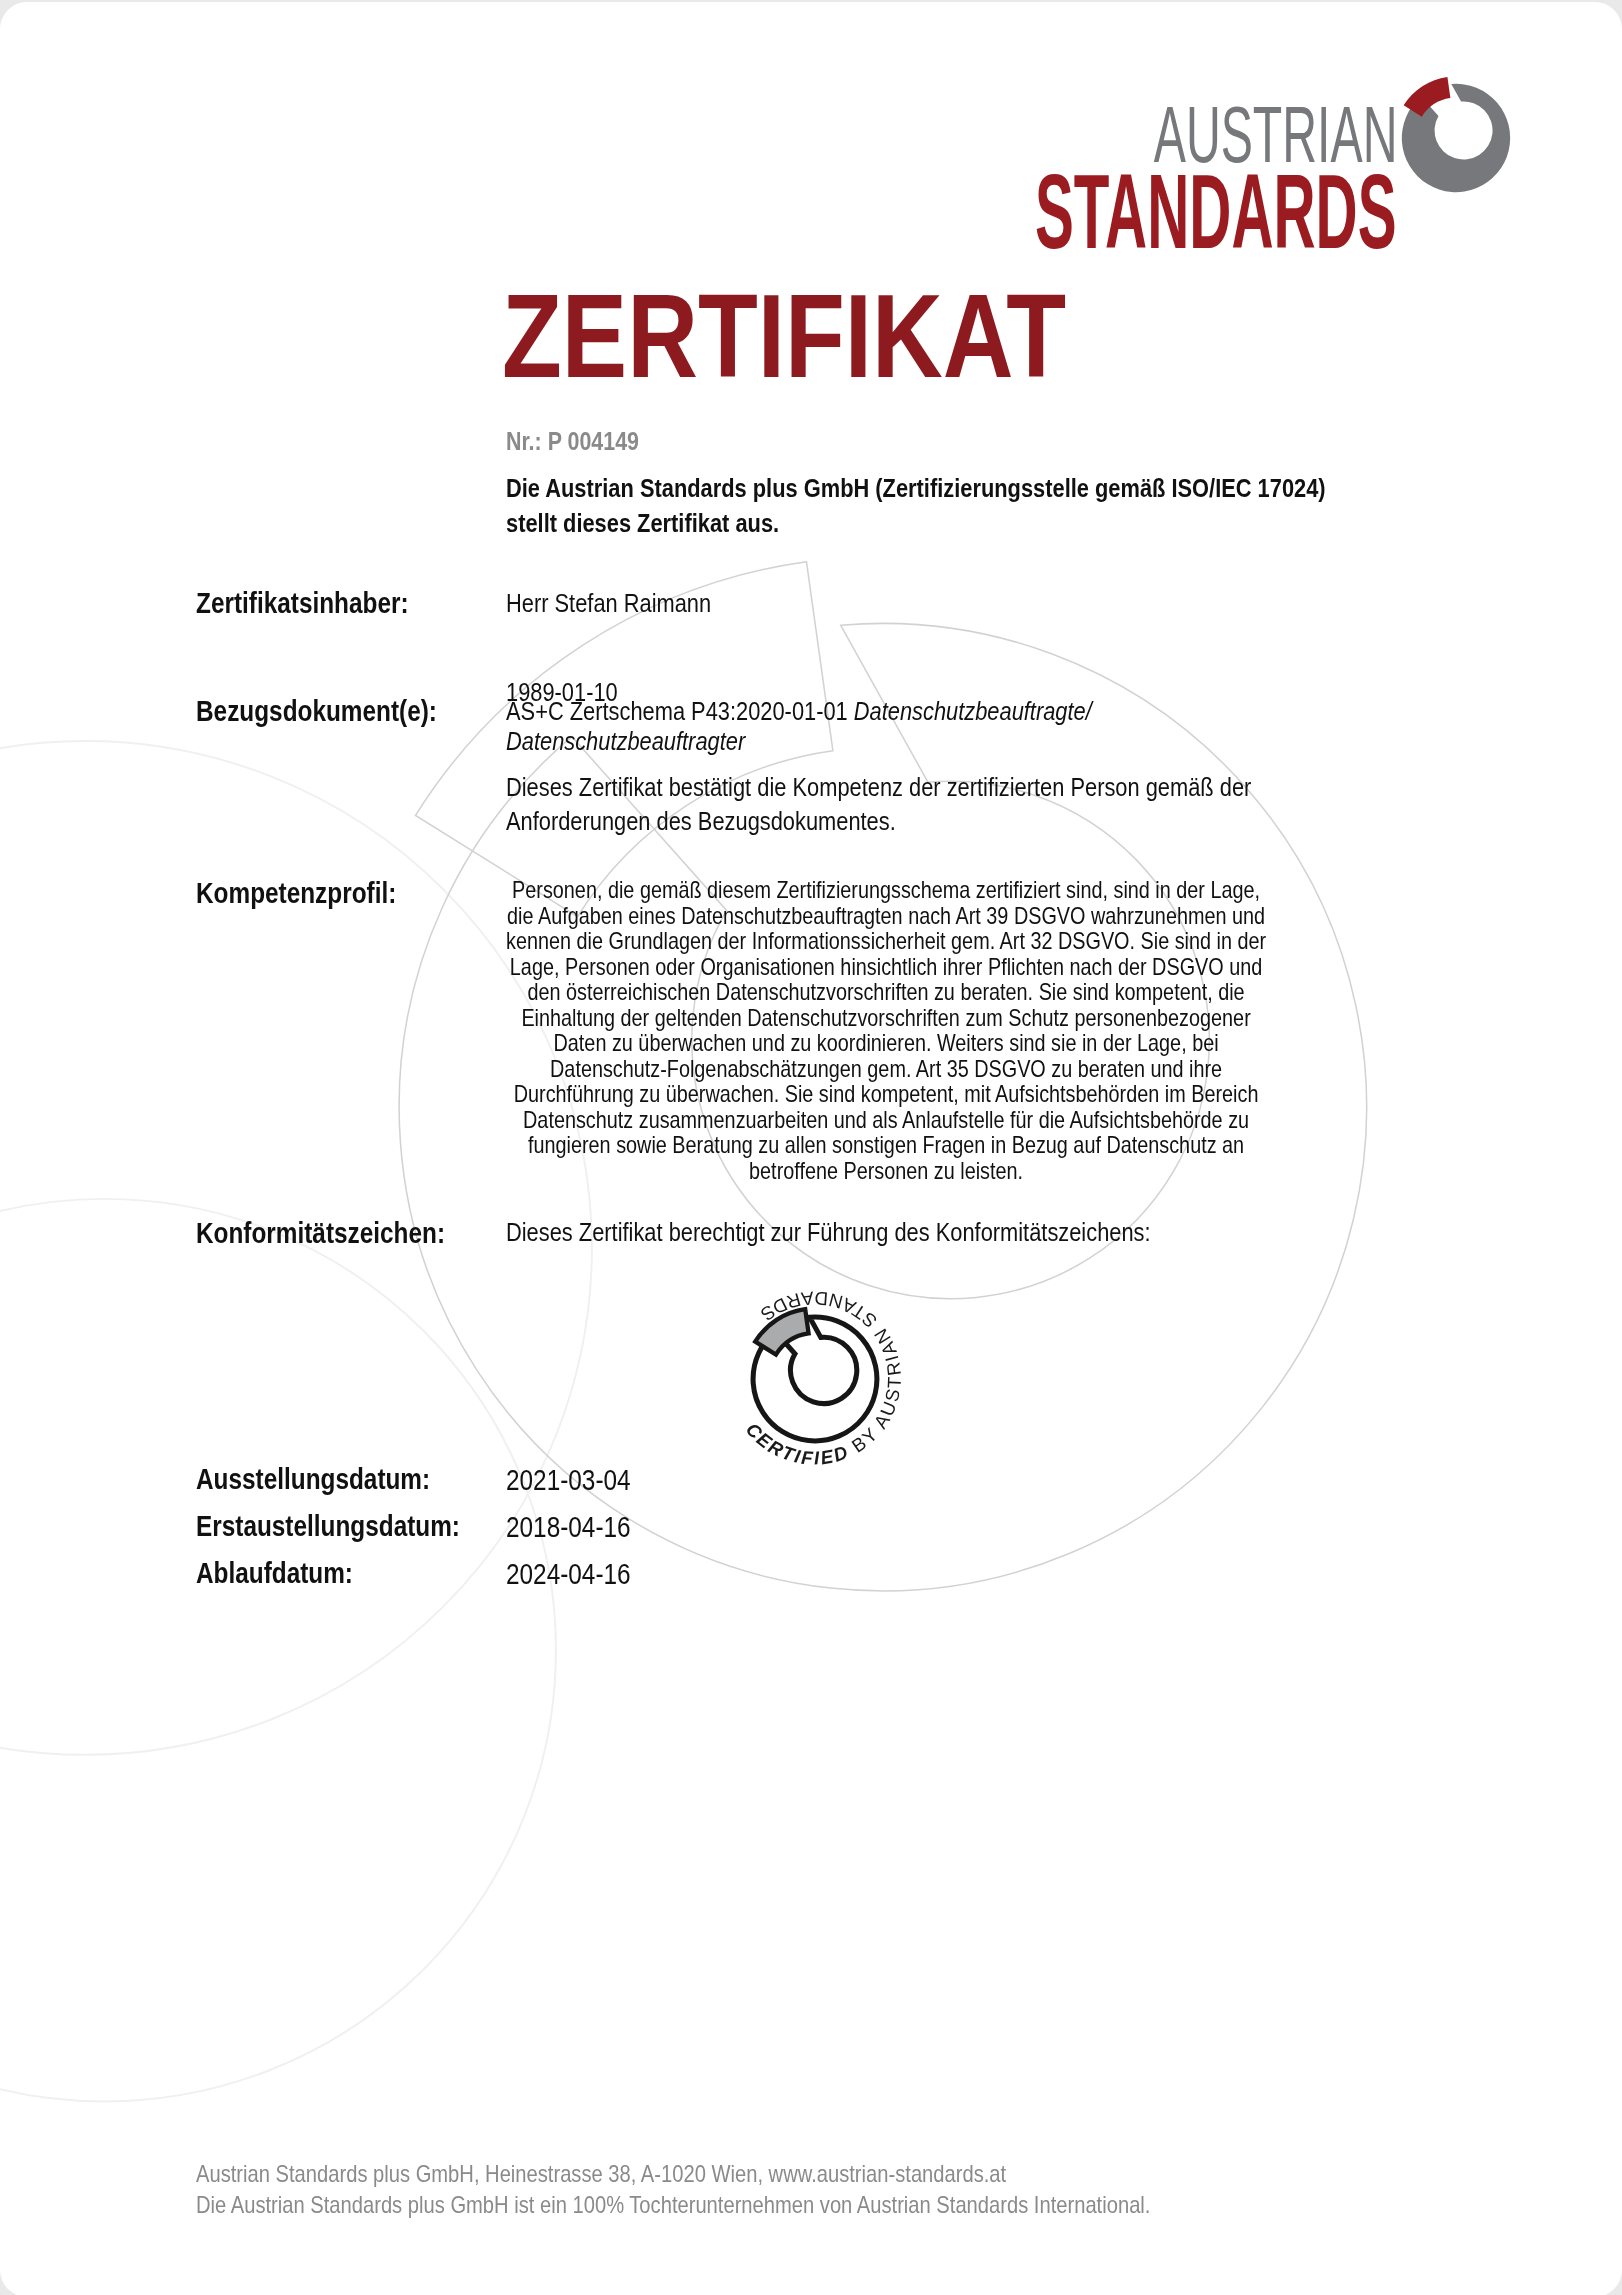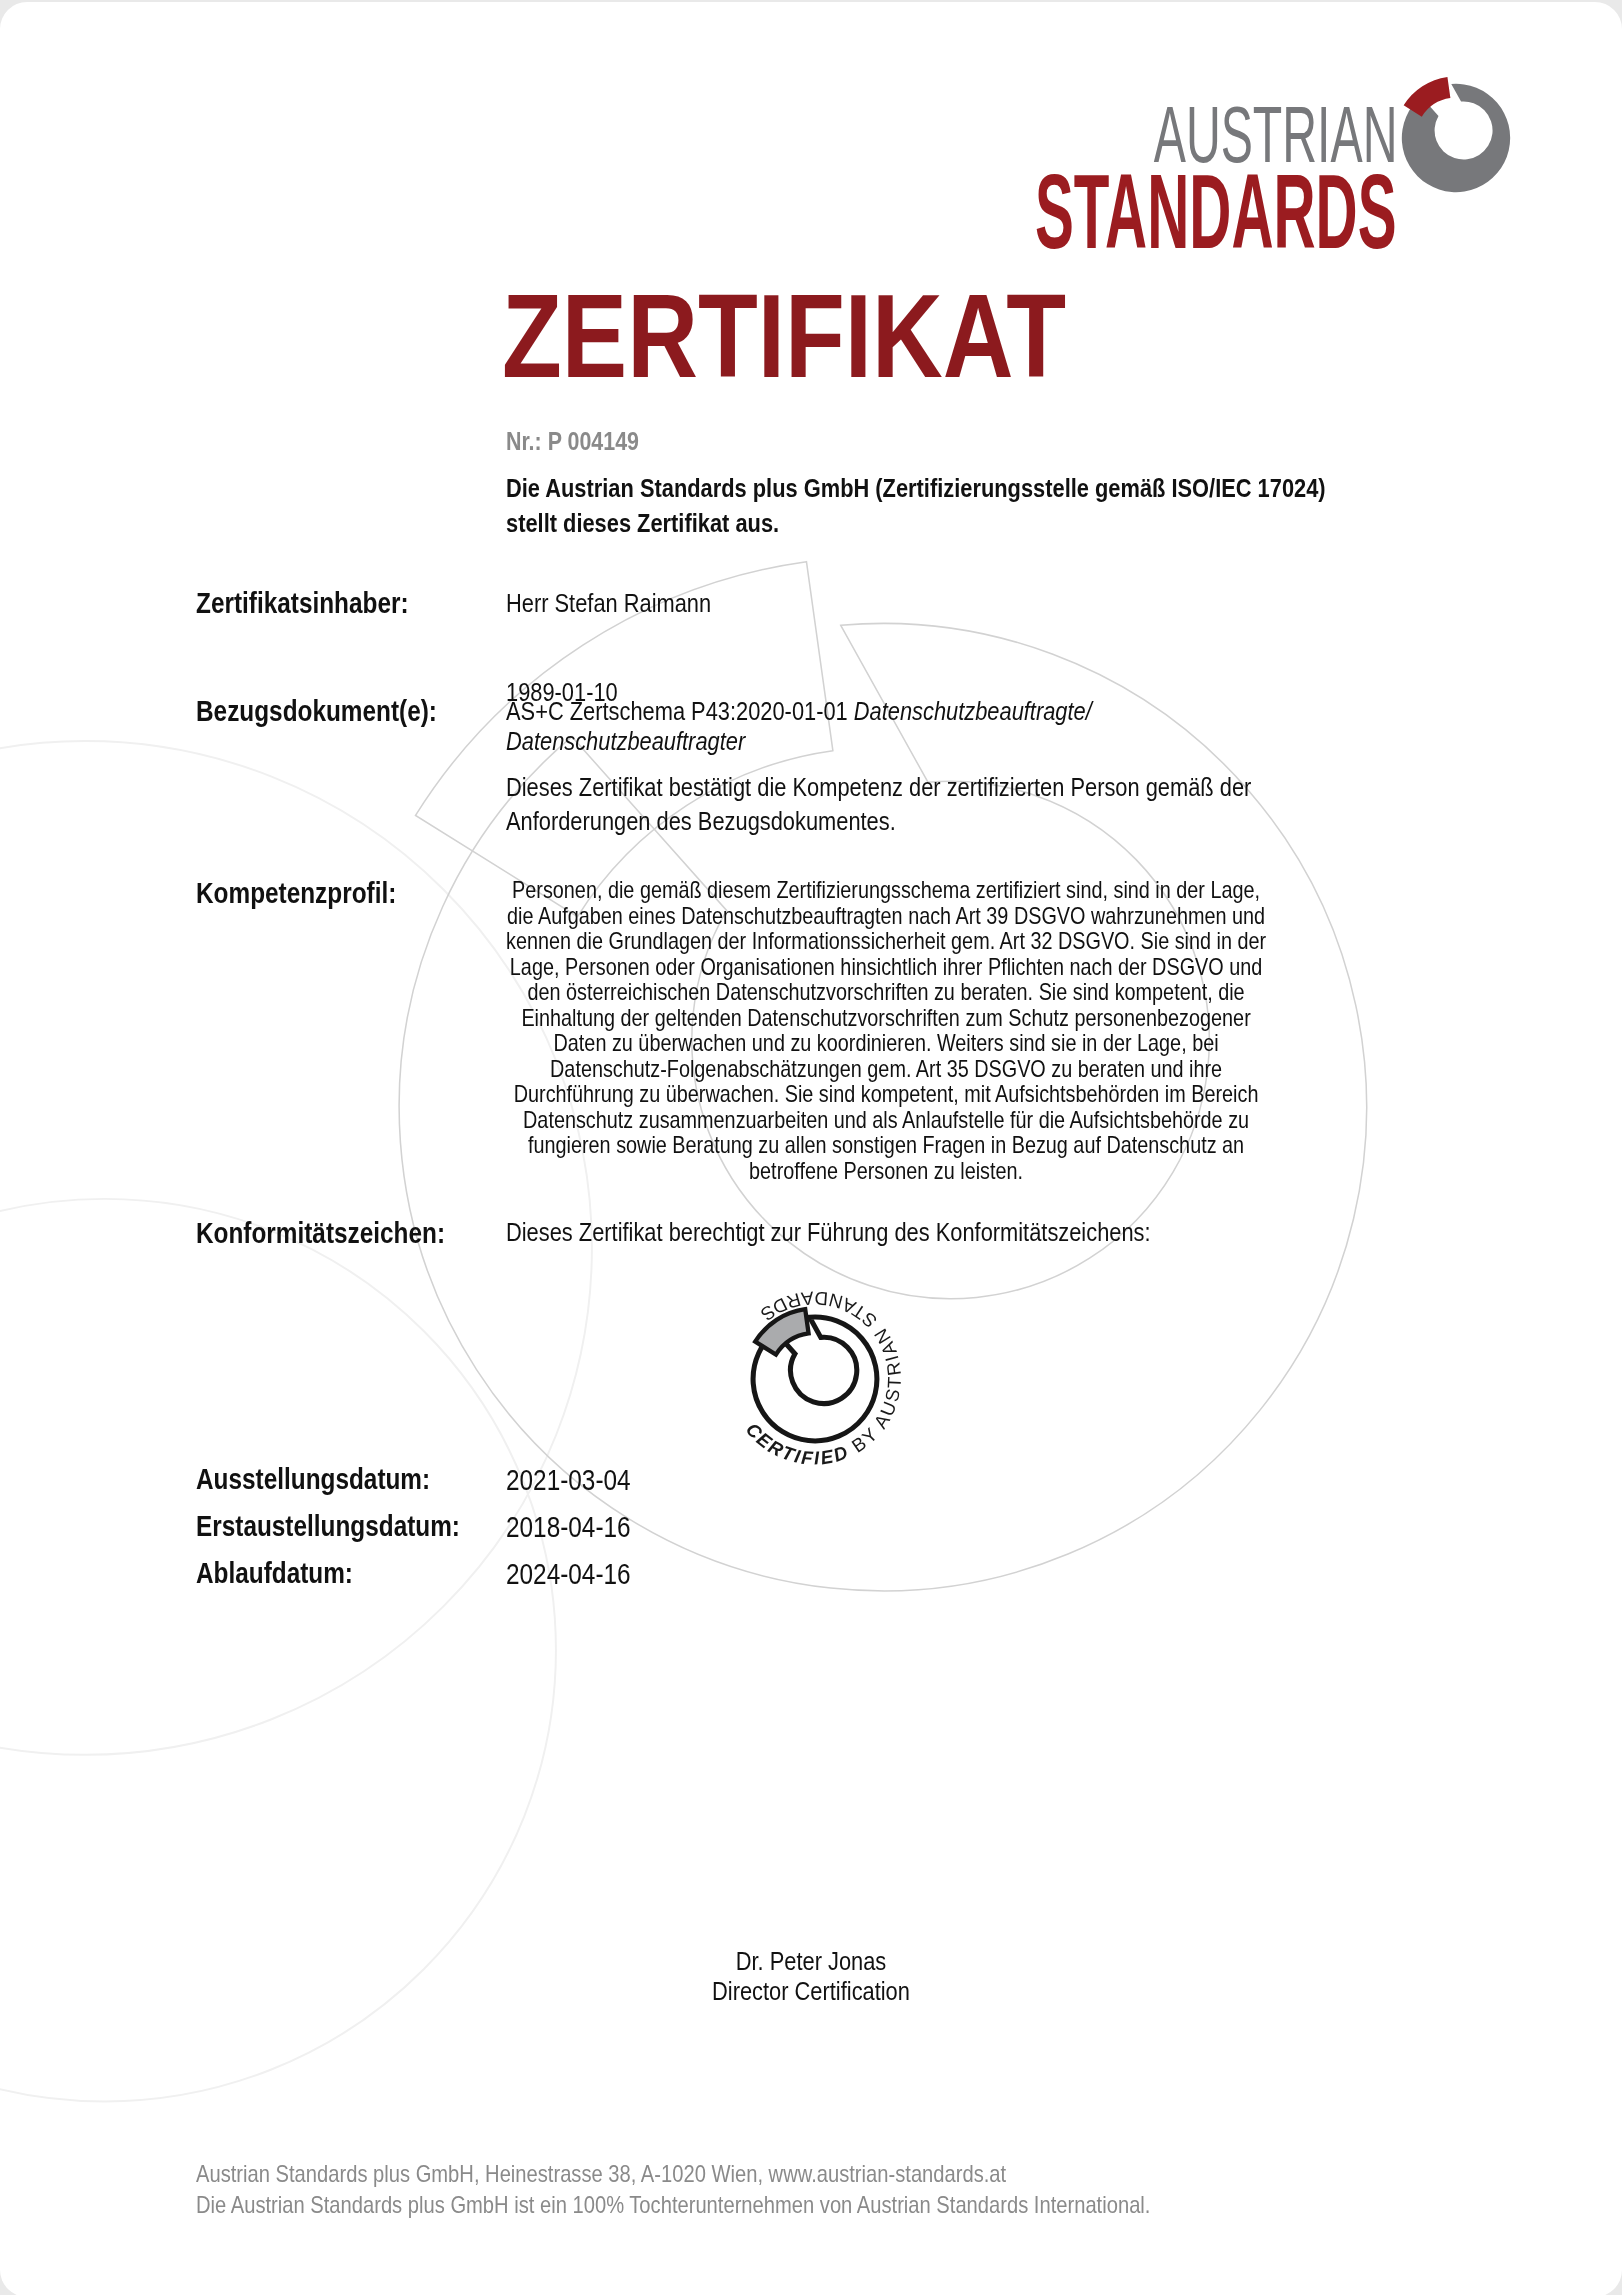--- a/index.html
+++ b/index.html
@@ -100,22 +100,18 @@
 
   <div class="abs cx label" style="left:196px;top:1461px;">Ausstellungsdatum:</div>
   <div class="abs cx" style="left:506px;top:1462px;font-size:29px;">2021-03-04</div>
 
   <div class="abs cx label" style="left:196px;top:1508px;">Erstaustellungsdatum:</div>
   <div class="abs cx" style="left:506px;top:1509px;font-size:29px;">2018-04-16</div>
 
   <div class="abs cx label" style="left:196px;top:1555px;">Ablaufdatum:</div>
   <div class="abs cx" style="left:506px;top:1556px;font-size:29px;">2024-04-16</div>
 
-  <div class="abs" style="left:0;top:1944px;width:1622px;text-align:center;font-size:26px;line-height:30px;">
-    <div class="cxc">Dr. Peter Jonas</div>
-    <div class="cxc">Director Certification</div>
-  </div>
 
   <div class="abs cx gray" style="left:196px;top:2158px;font-size:24px;">Austrian Standards plus GmbH, Heinestrasse 38, A-1020 Wien, www.austrian-standards.at</div>
   <div class="abs cx gray" style="left:196px;top:2189px;font-size:24px;">Die Austrian Standards plus GmbH ist ein 100% Tochterunternehmen von Austrian Standards International.</div>
 
 </div>
 
 
 </body></html>

